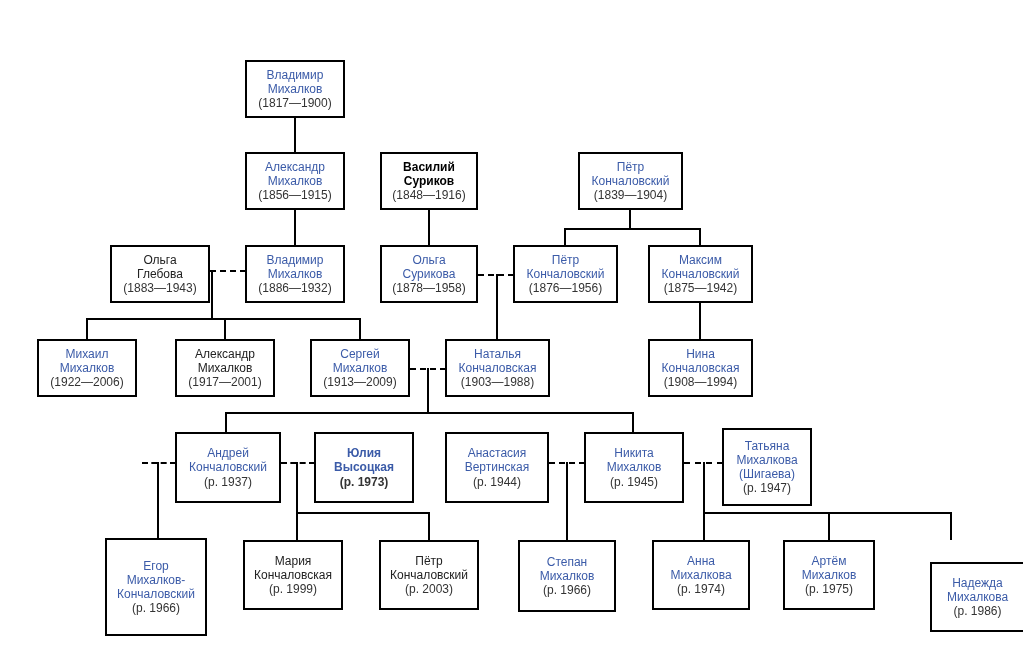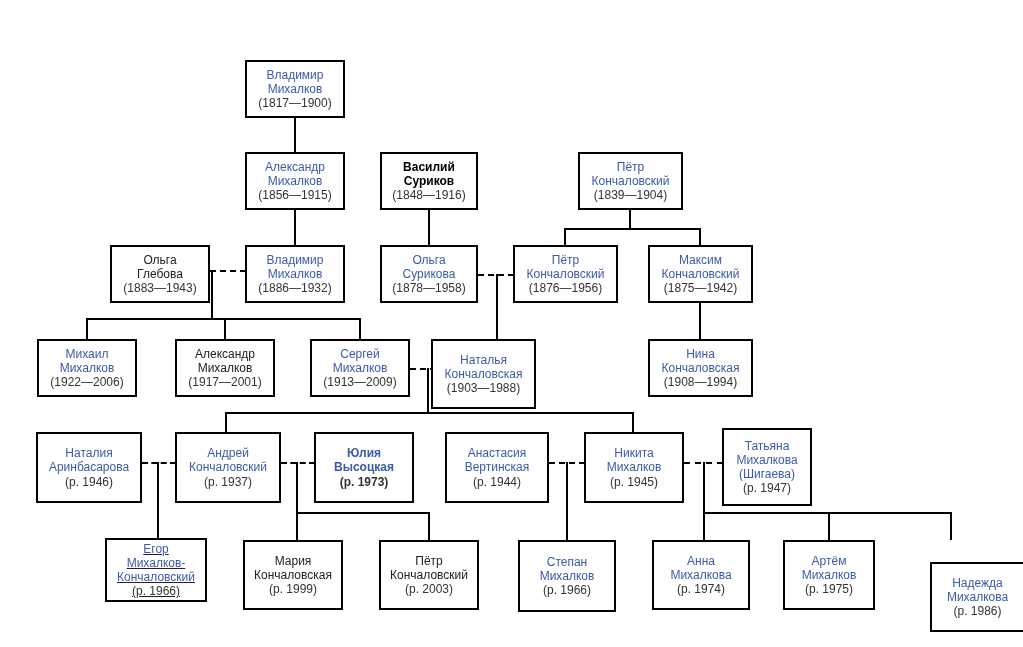--- a/index.html
+++ b/index.html
@@ -110,34 +110,29 @@
     <div class="node" style="left: 175px; top: 339px; width: 100px; height: 58px;">
       <span class="nm plain">Александр</span>
       <span class="nm plain">Михалков</span>
       <span class="dt">(1917—2001)</span>
     </div>
     <div class="node" style="left: 310px; top: 339px; width: 100px; height: 58px;">
       <span class="nm">Сергей</span>
       <span class="nm">Михалков</span>
       <span class="dt">(1913—2009)</span>
     </div>
-    <div class="node" style="left: 431px; top: 339px; width: 105px; height: 70px;">
+    <div class="node" style="left: 445px; top: 339px; width: 105px; height: 58px;">
       <span class="nm">Наталья</span>
       <span class="nm">Кончаловская</span>
       <span class="dt">(1903—1988)</span>
     </div>
     <div class="node" style="left: 648px; top: 339px; width: 105px; height: 58px;">
       <span class="nm">Нина</span>
       <span class="nm">Кончаловская</span>
       <span class="dt">(1908—1994)</span>
-    </div>
-    <div class="node" style="left: 36px; top: 432px; width: 106px; height: 71px;">
-      <span class="nm">Наталия</span>
-      <span class="nm">Аринбасарова</span>
-      <span class="dt">(р. 1946)</span>
     </div>
     <div class="node" style="left: 175px; top: 432px; width: 106px; height: 71px;">
       <span class="nm">Андрей</span>
       <span class="nm">Кончаловский</span>
       <span class="dt">(р. 1937)</span>
     </div>
     <div class="node" style="left: 314px; top: 432px; width: 100px; height: 71px; font-weight: bold;">
       <span class="nm">Юлия</span>
       <span class="nm">Высоцкая</span>
       <span class="dt">(р. 1973)</span>
@@ -151,21 +146,21 @@
       <span class="nm">Никита</span>
       <span class="nm">Михалков</span>
       <span class="dt">(р. 1945)</span>
     </div>
     <div class="node" style="left: 722px; top: 428px; width: 90px; height: 78px;">
       <span class="nm">Татьяна</span>
       <span class="nm">Михалкова</span>
       <span class="nm">(Шигаева)</span>
       <span class="dt">(р. 1947)</span>
     </div>
-    <div class="node" style="left: 105px; top: 538px; width: 102px; height: 64px; text-decoration: underline;">
+    <div class="node" style="left: 105px; top: 538px; width: 102px; height: 98px;">
       <span class="nm">Егор</span>
       <span class="nm">Михалков-</span>
       <span class="nm">Кончаловский</span>
       <span class="dt">(р. 1966)</span>
     </div>
     <div class="node" style="left: 243px; top: 540px; width: 100px; height: 70px;">
       <span class="nm plain">Мария</span>
       <span class="nm plain">Кончаловская</span>
       <span class="dt">(р. 1999)</span>
     </div>

